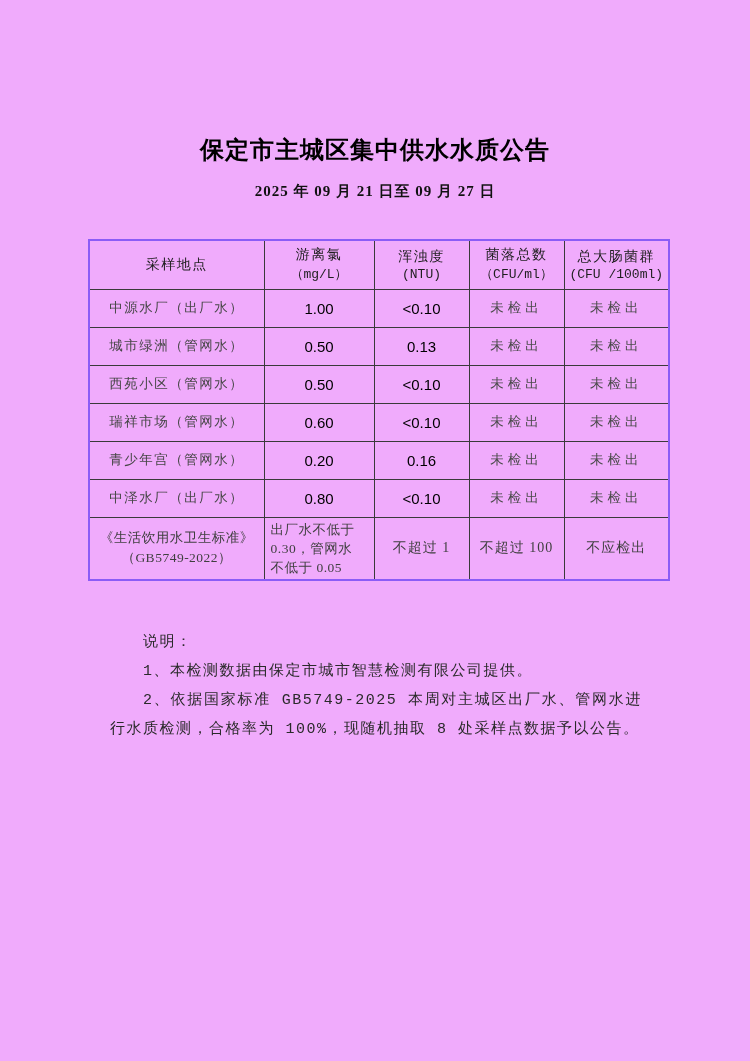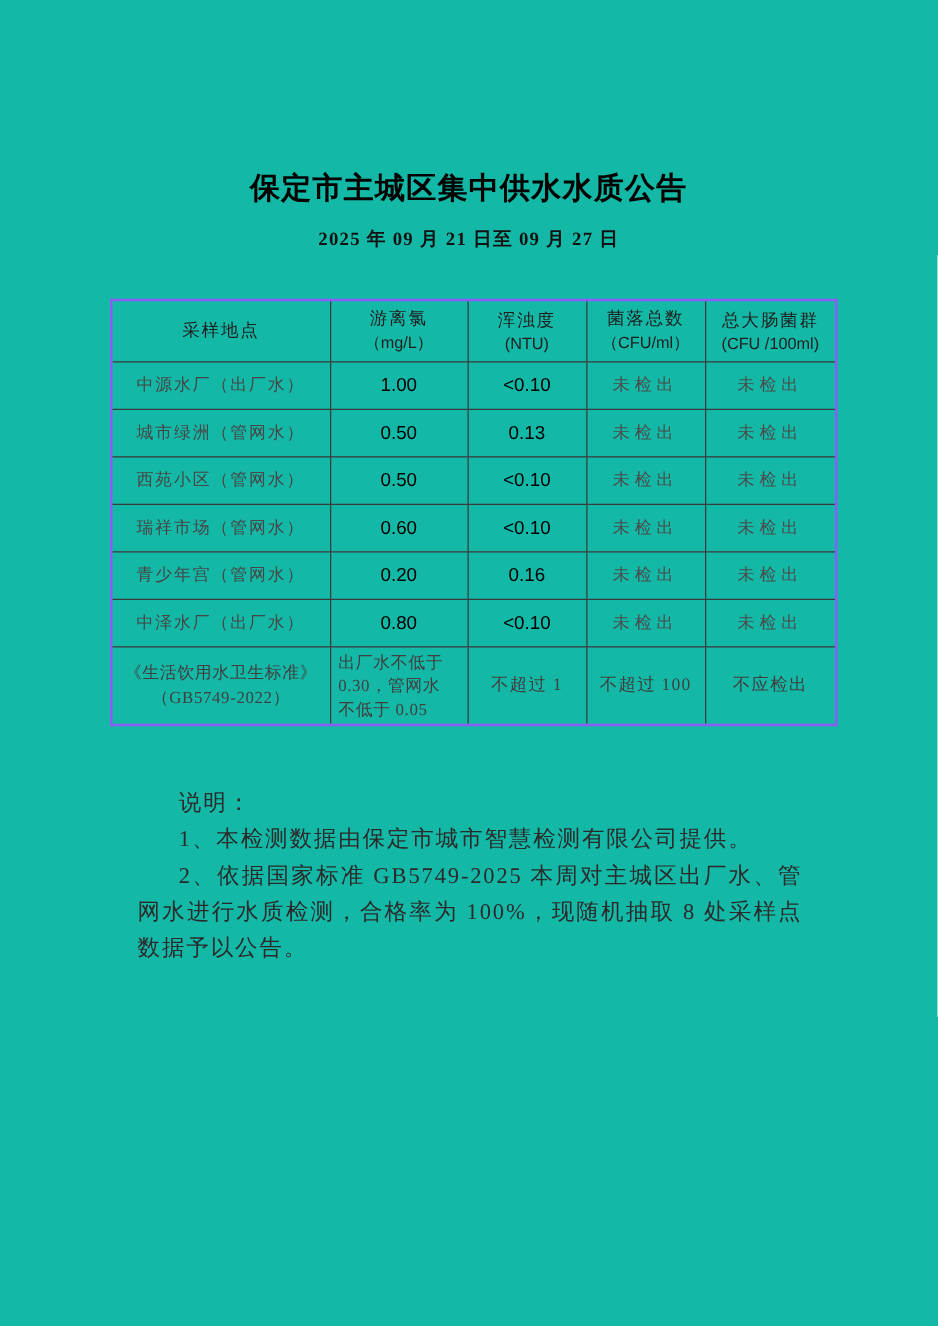--- a/index.html
+++ b/index.html
@@ -1,19 +1,19 @@
 <!DOCTYPE html>
 <html><head>
 <meta charset="utf-8">
 <style>
   html, body { margin: 0; padding: 0; background: #ffffff; }
   .page {
     width: 750px;
     height: 1061px;
-    background: #14b8a6;
+    background: #f0abfc;
     position: relative;
     font-family: "Liberation Serif", serif;
     color: #222;
     overflow: hidden;
   }
   .doc-title {
     margin: 0;
     padding-top: 134px;
     text-align: center;
     font-family: "Liberation Sans", sans-serif;
@@ -46,21 +46,21 @@
     box-sizing: border-box;
     overflow: hidden;
   }
   .wq-table thead th {
     height: 49px;
     font-weight: normal;
     font-size: 14px;
     color: #1e1e1e;
   }
   .col-name { display: block; letter-spacing: 1.5px; color: #1e1e1e; }
-  .col-unit { display: block; font-family: Liberation Sans, sans-serif; font-size: 13px; color: #1e1e1e; margin-top: 1px; }
+  .col-unit { display: block; font-family: Liberation Mono, monospace; font-size: 13px; color: #1e1e1e; margin-top: 1px; }
   .wq-table tbody td { height: 38px; }
   td.loc-cell { font-size: 13.5px; color: #464646; letter-spacing: 1.5px; }
   td.num-cell {
     font-family: "Liberation Sans", sans-serif;
     font-size: 15px;
     font-weight: 400;
     color: #000;
   }
   td.cn-cell { font-size: 13.5px; color: #4a4a4a; letter-spacing: 4px; }
   tr.standard-row td { height: 60px; }
@@ -77,25 +77,26 @@
     font-size: 13.5px;
     color: #3f3f3f;
     padding-left: 6px;
     line-height: 19px;
     letter-spacing: 0.5px;
   }
   td.std-limit { font-size: 14px; color: #3f3f3f; letter-spacing: 1px; }
   .notes {
     margin: 47px 110px 0 110px;
     width: 532px;
-    font-size: 18px;
+    font-size: 15px;
     line-height: 29px;
     color: #2a2a2a;
     letter-spacing: 1.5px;
     text-align: justify;
+    font-family: Liberation Mono, monospace;
   }
   .notes p { margin: 0; text-indent: 33px; }
 </style>
 </head>
 <body>
 
 <div class="page">
 
   <h1 class="doc-title">保定市主城区集中供水水质公告</h1>
   <div class="doc-date">2025 年 09 月 21 日至 09 月 27 日</div>

